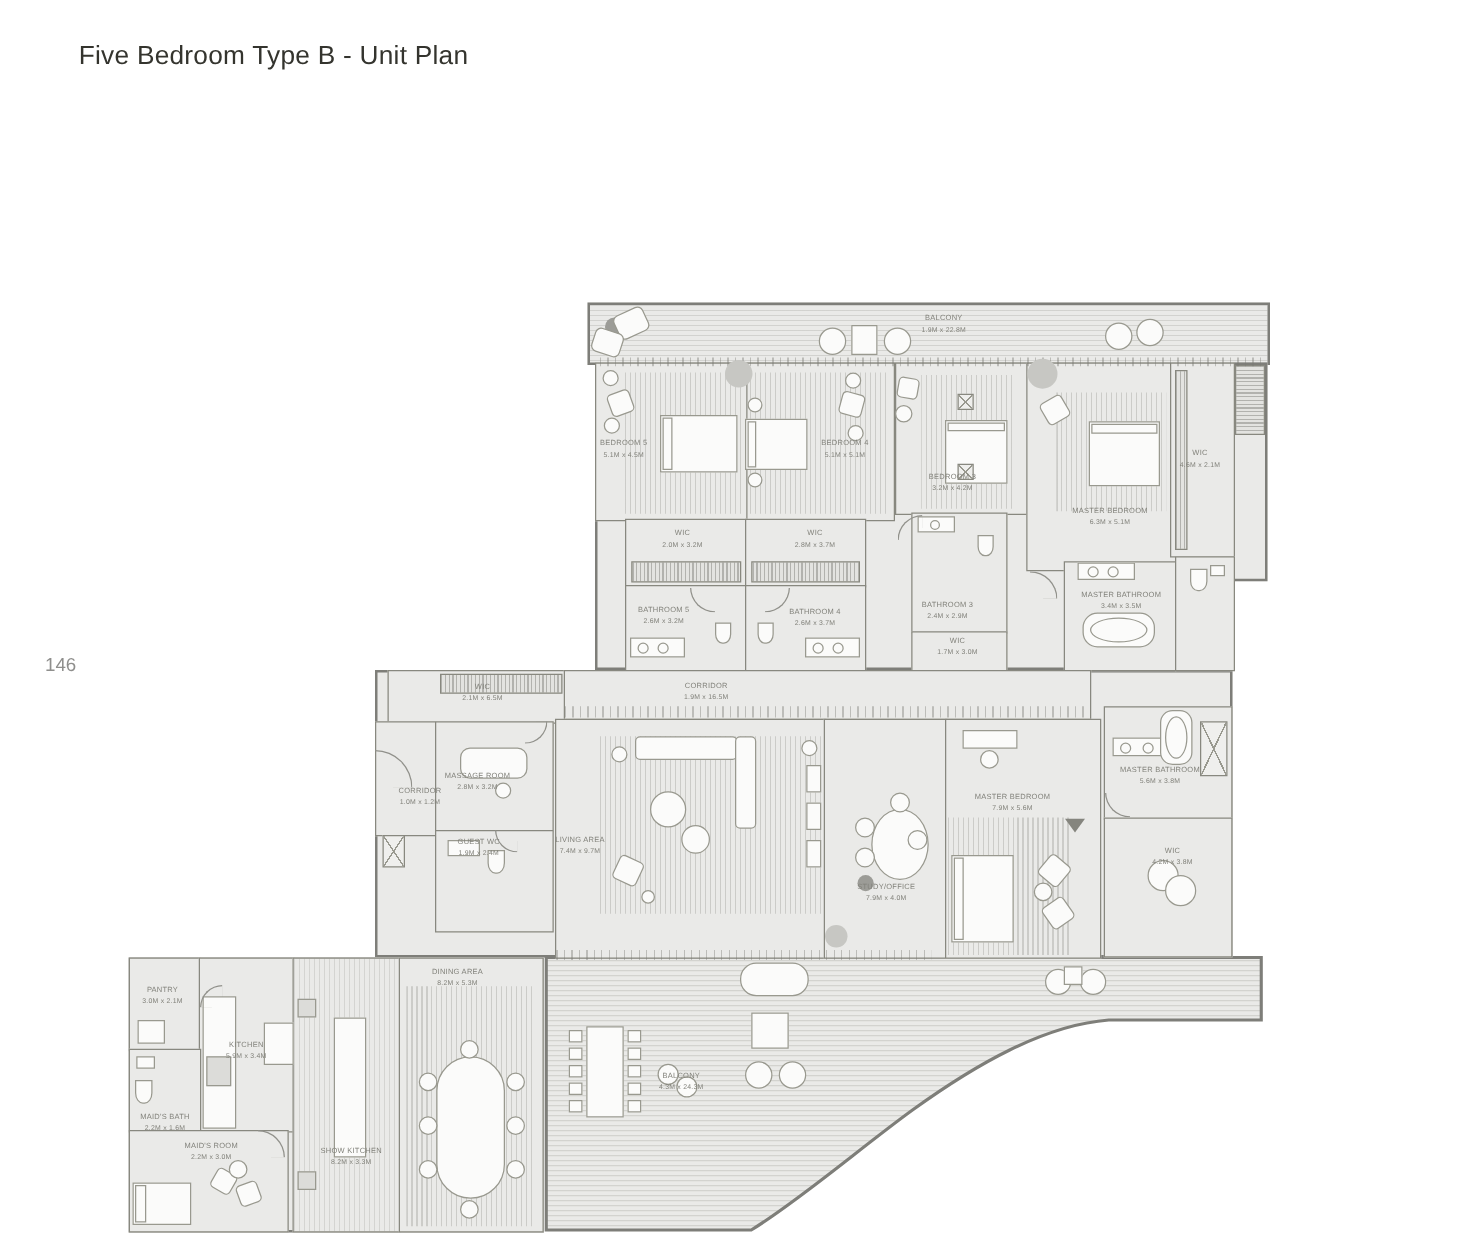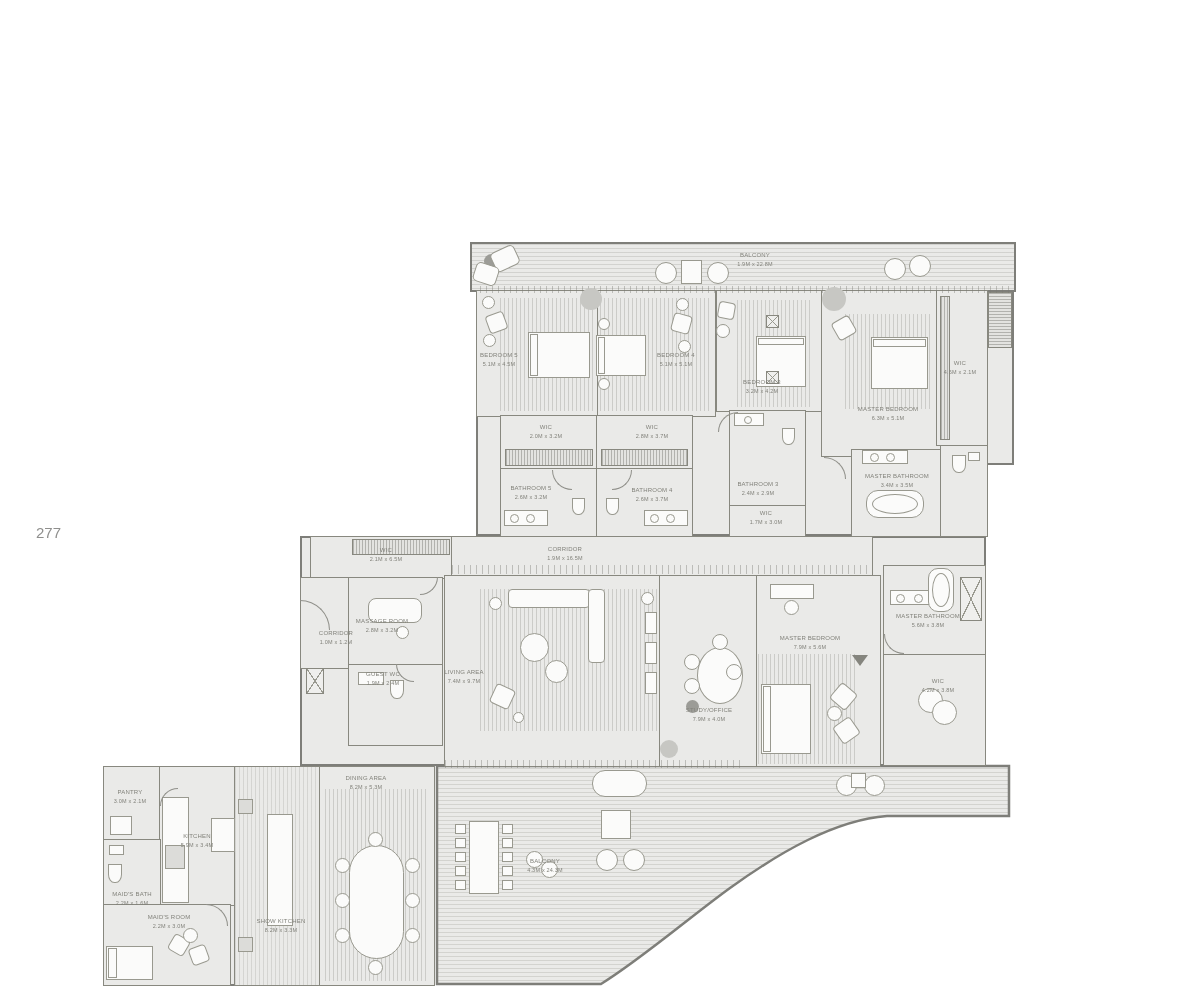--- a/index.html
+++ b/index.html
@@ -33,21 +33,22 @@
   .xbox{position:absolute;box-sizing:border-box;border:1.3px solid #88887f;background:
     linear-gradient(to top right, transparent calc(50% - .6px), #99998f calc(50% - .6px) calc(50% + .6px), transparent calc(50% + .6px)),
     linear-gradient(to bottom right, transparent calc(50% - .6px), #99998f calc(50% - .6px) calc(50% + .6px), transparent calc(50% + .6px)),#efefed;}
   .tri{position:absolute;width:0;height:0;border-left:8px solid transparent;border-right:8px solid transparent;border-top:11px solid #85857e;}
 </style>
 </head>
 <body>
 
 <div id="canvas">
 
-  <div id="pagenum">277</div>
+  <div id="title">Five Bedroom Type B - Unit Plan</div>
+  <div id="pagenum">146</div>
 
   <div class="block hatchH" style="left:470px;top:242px;width:546px;height:50px;"></div>
   <div class="block" style="left:476px;top:290px;width:512px;height:246px;"></div>
   <div class="block" style="left:986px;top:290px;width:28px;height:175px;"></div>
   <div class="block" style="left:300px;top:536px;width:686px;height:230px;"></div>
   <div class="block" style="left:103px;top:766px;width:332px;height:220px;"></div>
 
   <svg style="position:absolute;left:435px;top:764px;" width="578" height="223" viewBox="0 0 578 223">
     <defs>
       <pattern id="deck" width="4" height="4" patternUnits="userSpaceOnUse">

